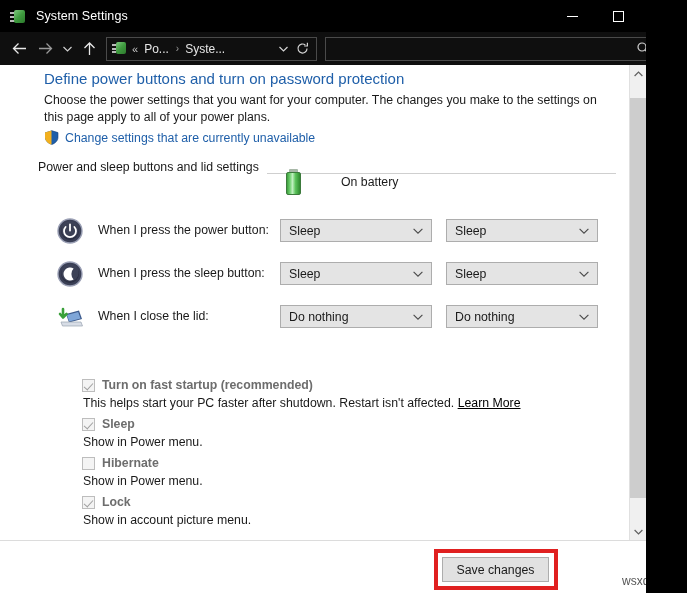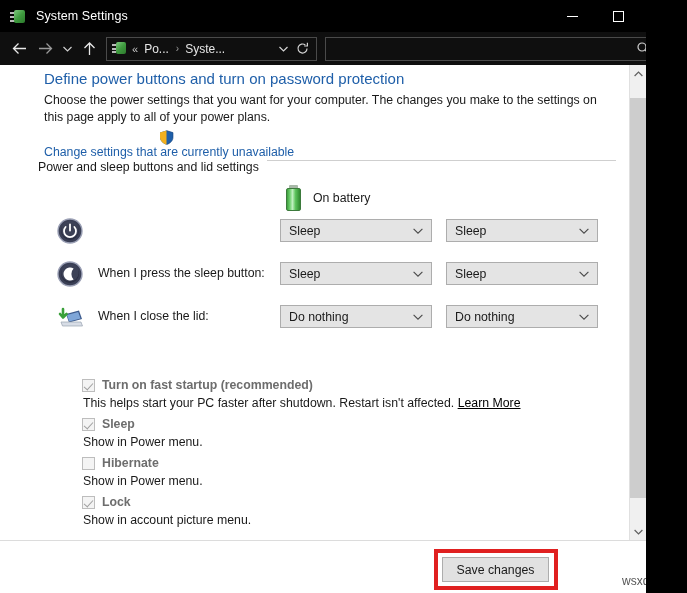--- a/index.html
+++ b/index.html
@@ -202,40 +202,39 @@
     font-size: 12.3px;
     color: #1a1a1a;
     line-height: 17px;
   }
 
   .uac-link-row {
     position: absolute;
     left: 44px; top: 65px;
     display: flex;
     align-items: center;
-    flex-direction: column;
   }
   .shield {
     width: 15px; height: 15px;
     flex: none;
     margin-right: 6px;
   }
   .uac-link {
     font-size: 12.3px;
     color: #1f5fa9;
     white-space: nowrap;
   }
 
   
   .group-header {
     position: absolute;
     left: 38px;
     width: 578px;
     display: flex;
-    align-items: flex-start;
+    align-items: flex-end;
   }
   .group-header .gh-text {
     font-size: 12.3px;
     color: #1a1a1a;
     white-space: nowrap;
     flex: none;
   }
   .group-header .gh-rule {
     flex: 1 1 auto;
     height: 1px;
@@ -244,21 +243,22 @@
   }
 
   #grp-power { top: 95px; }
   #grp-shutdown { top: 290px; }
 
   
   .col-head {
     position: absolute;
     display: flex;
     align-items: center;
-    top: 120px;
+    top: 104px;
+    gap: 28px;
   }
   #col-battery { left: 285px; }
   #col-plugged { left: 468px; }
   .col-head .ch-label {
     font-size: 12.3px;
     color: #1a1a1a;
     margin-left: 11px;
     white-space: nowrap;
   }
 
@@ -570,20 +570,21 @@
       <span class="row-icon">
         <svg width="26" height="26" viewBox="0 0 26 26">
           <circle cx="13" cy="13" r="12" fill="#3a3f55"></circle>
           <circle cx="13" cy="13" r="12" fill="none" stroke="#9ba0b5" stroke-width="1.4"></circle>
           <circle cx="13" cy="13" r="9" fill="#2b2f42"></circle>
           <circle cx="13" cy="12" r="8.6" fill="#4b5168" opacity="0.55"></circle>
           <path d="M13 6.5 V12.5" stroke="#ffffff" stroke-width="1.8" stroke-linecap="round"></path>
           <path d="M8.6 9 A6 6 0 1 0 17.4 9" stroke="#ffffff" stroke-width="1.8" fill="none" stroke-linecap="round"></path>
         </svg>
       </span>
+      <span class="row-label">When I press the power button:</span>
       <div class="combo c1">
         <span class="cb-text">Sleep</span>
         <span class="cb-arrow">
           <svg width="10" height="6" viewBox="0 0 10 6">
               <path d="M0.6 0.8 L5 5.2 L9.4 0.8" stroke="#4a4a4a" stroke-width="1.1" fill="none"></path>
             </svg>
         </span>
       </div>
       <div class="combo c2">
         <span class="cb-text">Sleep</span>

